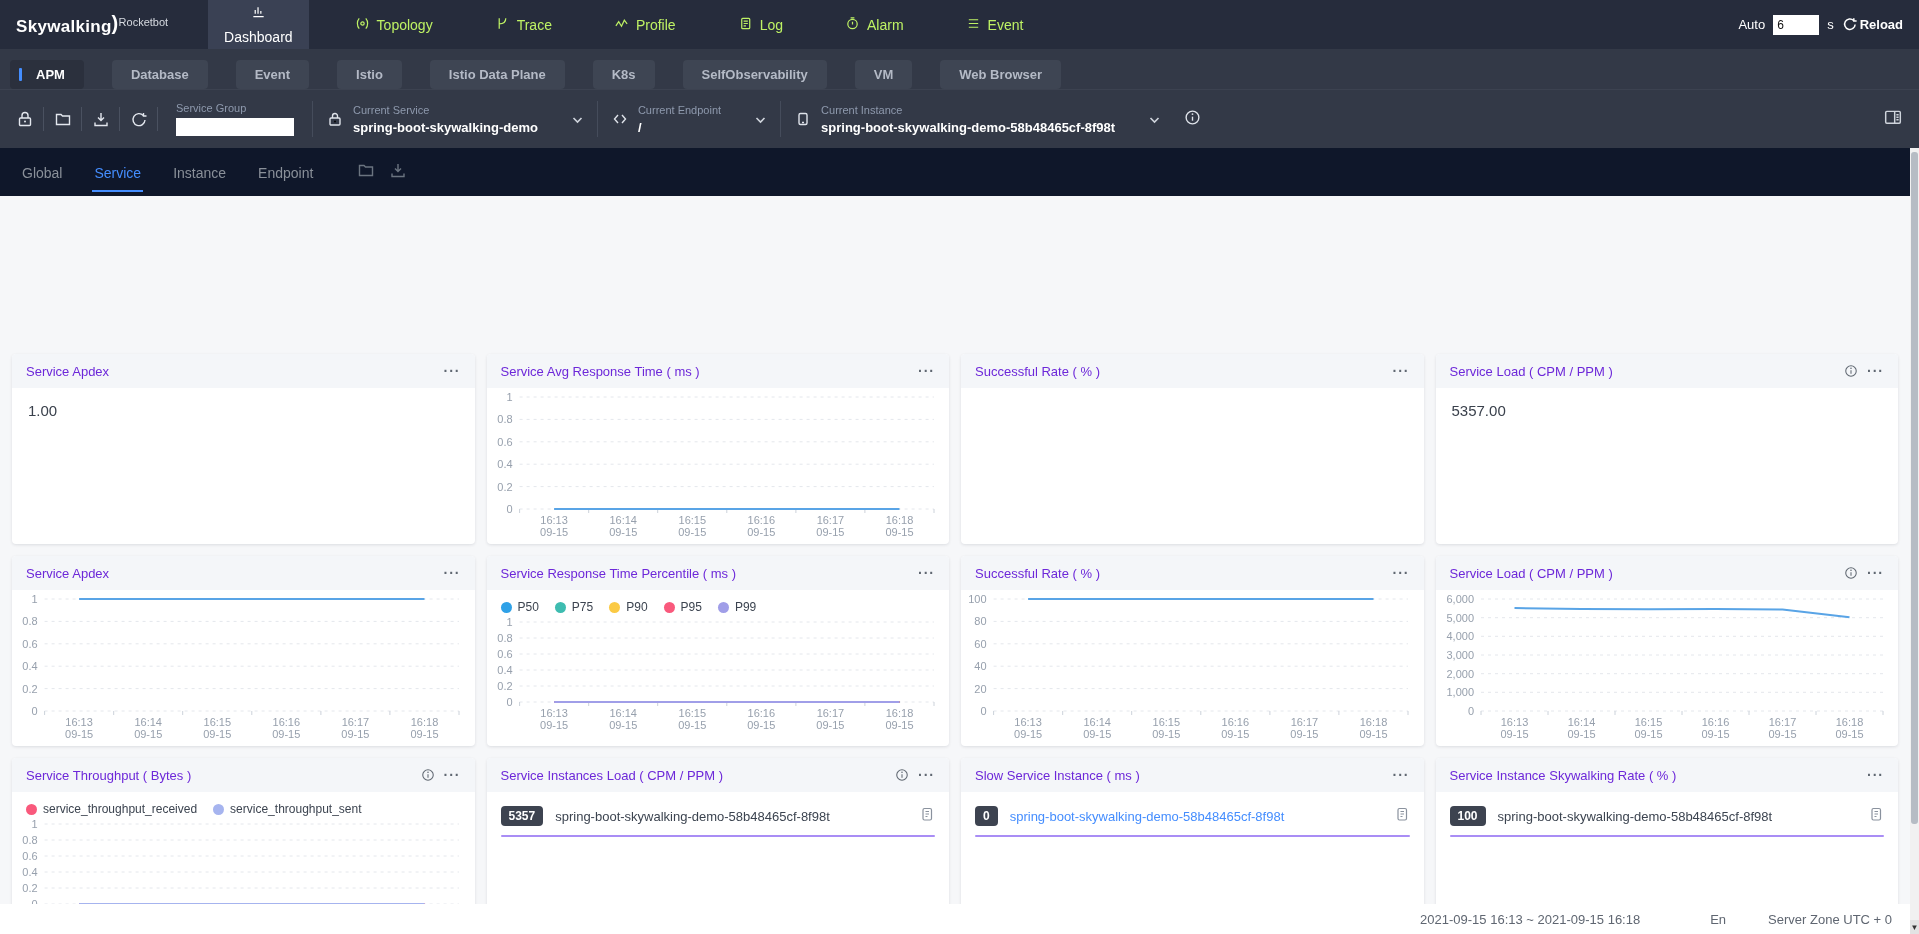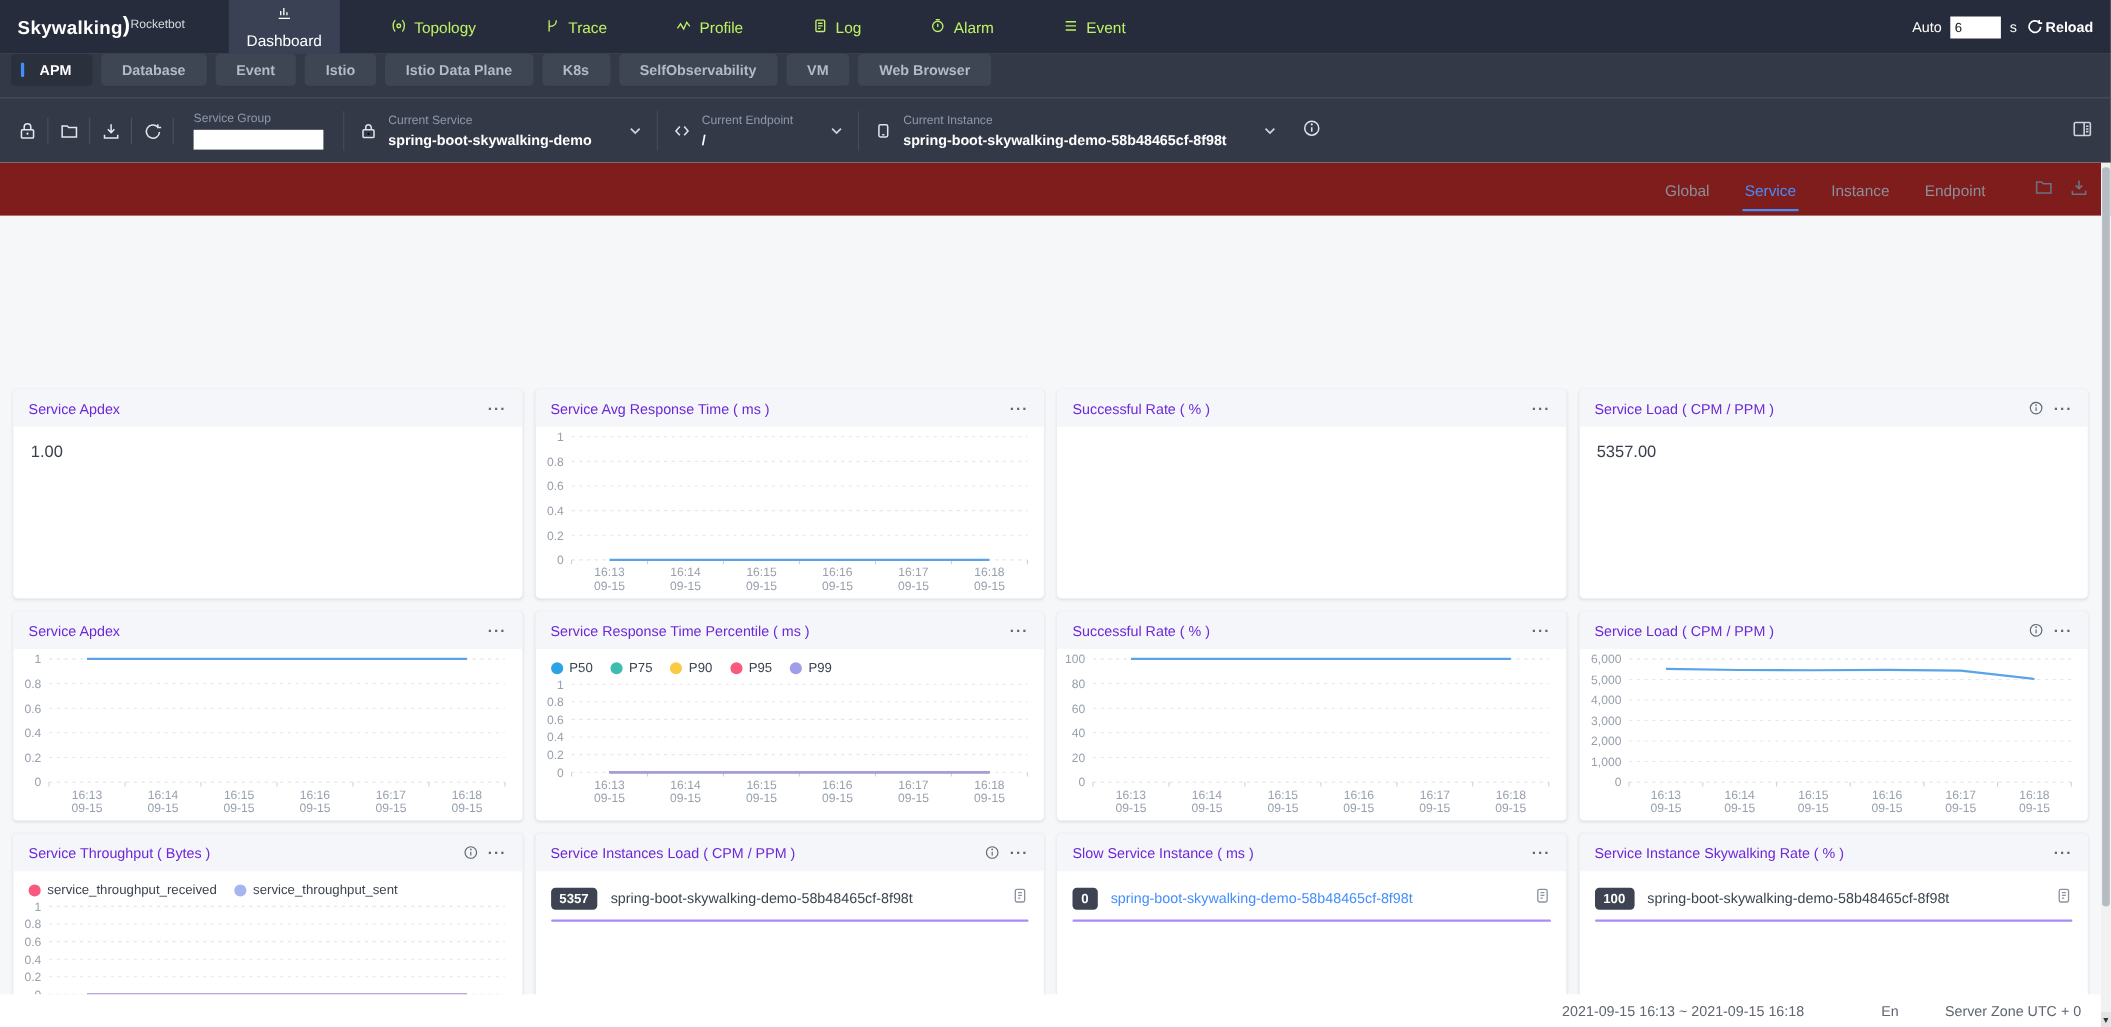--- a/index.html
+++ b/index.html
@@ -15,21 +15,21 @@
   .nav { display:flex; align-items:center; }
   .nav-item { display:flex; align-items:center; gap:7px; color:#bef264; font-size:14px; padding:9px 16px; border-radius:4px; margin-right:30px; cursor:pointer; }
   .nav-item.active { background:#3a4154; color:#fff;flex-direction:column; }
   .nav-item svg { stroke:currentColor; fill:none; stroke-width:1.3; }
   .top-right { margin-left:auto; display:flex; align-items:center; gap:8px; color:#fff; font-size:13px; }
   .auto-input { width:46px; height:20px; border:none; background:#fff; color:#111; font-size:12px; padding:0 4px; }
   .reload { display:flex; align-items:center; gap:3px; font-weight:bold; cursor:pointer; }
   .reload svg { stroke:#fff; fill:none; stroke-width:1.6; }
 
   
-  .groupbar { position:absolute; top:49px; left:0; right:0; height:40px; background:#333947; display:flex; align-items:flex-start; padding:0 10px; }
+  .groupbar { position:absolute; top:49px; left:0; right:0; height:40px; background:#333947; display:flex; align-items:flex-end; padding:0 10px;gap:20px; }
   .gpill { position:relative; height:29px; display:flex; align-items:center; padding:0 19px; margin-right:8px; background:#3e4553; border-radius:4px; color:#b4bac6; font-size:13px; cursor:pointer;font-weight:bold; }
   .gpill.active { background:#2b303d; color:#fff; font-weight:bold; padding-left:26px; }
   .gpill.active .gbar { position:absolute; left:9px; top:8px; width:3px; height:13px; background:#448dfe; border-radius:1px; }
 
   
   .toolbar { position:absolute; top:89px; left:0; right:0; height:59px; background:#333947; display:flex; align-items:center; padding:0 6px; border-top:1px solid #3c4250; }
   .tb-icon { display:flex; align-items:center; justify-content:center; width:38px; height:24px; border-right:1px solid #4a5160; color:#e3e7ee; cursor:pointer; }
   .tb-icon:last-of-type { border-right:none; }
   .tb-icon svg { stroke:currentColor; fill:none; stroke-width:1.4; }
   .sgroup { display:flex; flex-direction:column; padding:0 18px; }
@@ -42,21 +42,21 @@
   .sel-value { font-size:13px; color:#fff; font-weight:bold; }
   .chev { margin-left:34px; }
   .chev svg { stroke:#cfd4dc; fill:none; stroke-width:1.6; }
   .info-white { color:#dfe3ea; margin-left:10px; cursor:pointer; }
   .info-white svg { stroke:currentColor; fill:none; stroke-width:1.3; }
   .panel-toggle { margin-left:auto; margin-right:10px; color:#cfd4dc; cursor:pointer; }
   .panel-toggle svg { stroke:currentColor; fill:none; stroke-width:1.3; }
 
   
   .main { position:absolute; top:148px; left:0; right:0; bottom:0; background:#f6f7f9; }
-  .tabsrow { height:48px; background:#7f1d1d; display:flex; align-items:center; padding:0 20px;justify-content:flex-end; }
+  .tabsrow { height:48px; background:#0f172a; display:flex; align-items:center; padding:0 20px; }
   .vtab { font-size:14px; color:#8a9099; margin-right:28px; padding:13px 2px 9px; border-bottom:2px solid transparent; cursor:pointer; }
   .vtab.active { color:#448dfe; border-bottom-color:#448dfe; }
   .tab-icon { color:#6b7480; margin-left:14px; cursor:pointer; }
   .tab-icon svg { stroke:currentColor; fill:none; stroke-width:1.4; }
 
   .content { position:absolute; top:196px; left:0; right:9px; bottom:30px; padding:10px 12px; overflow:hidden; }
   .grid { display:grid; grid-template-columns:repeat(4,1fr); gap:12px 12px; grid-auto-rows:190px; }
   .card { background:#fff; border-radius:4px; box-shadow:0 1px 3px rgba(30,40,60,.12); overflow:hidden; }
   .card-header { height:34px; background:#f4f6f9; display:flex; align-items:center; padding:0 14px; }
   .card-title { flex:1; font-size:13px; color:#6d28d9; }

